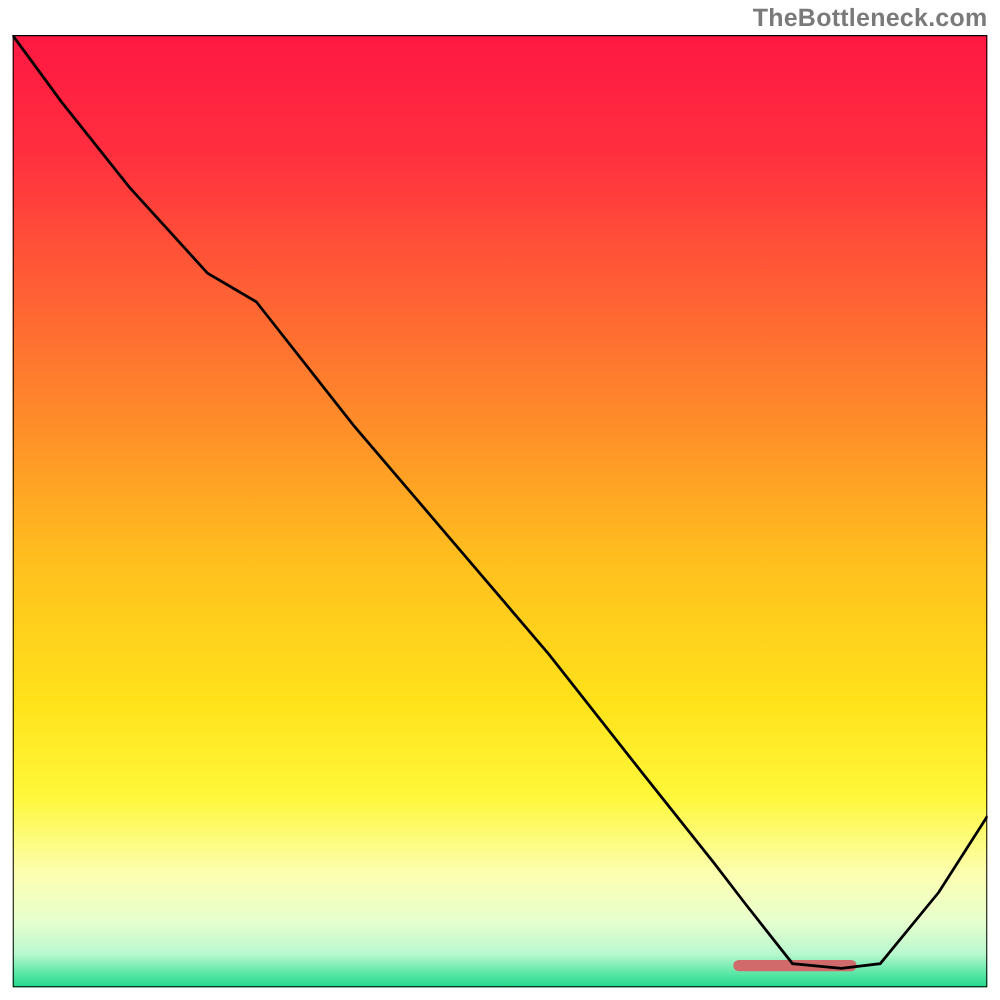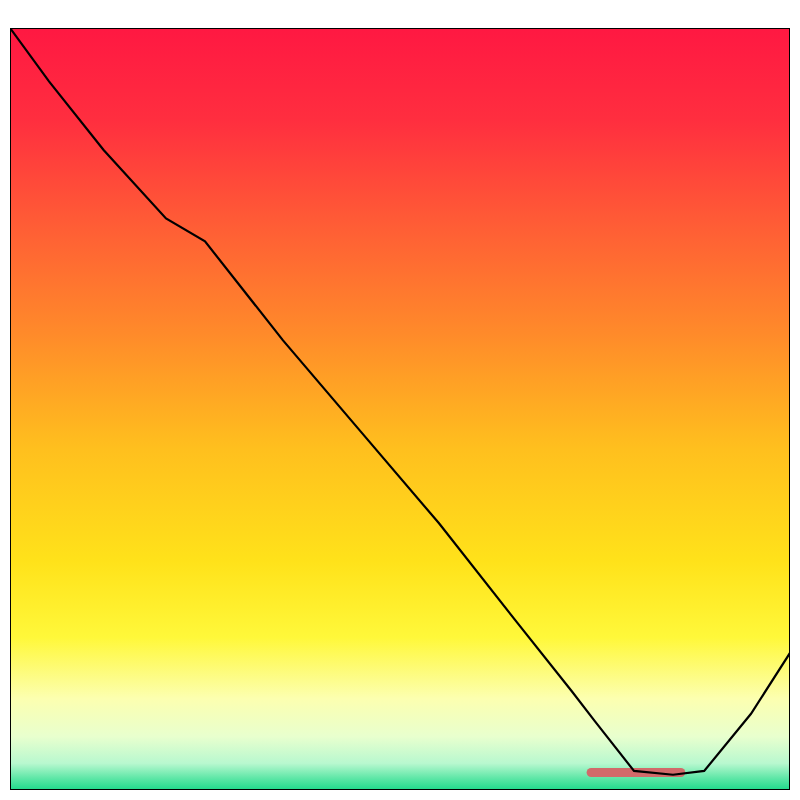--- a/index.html
+++ b/index.html
@@ -30,20 +30,21 @@
     left: 10px;
     top: 28px;
     width: 780px;
     height: 762px;
   }
 </style>
 </head>
 <body>
 
 <div class="chart-wrap">
+  <div class="attribution">TheBottleneck.com</div>
 
   <svg class="plot" viewBox="0 0 780 762" preserveAspectRatio="none">
     <defs>
       <linearGradient id="bg-grad" x1="0" y1="0" x2="0" y2="1">
           <stop offset="0%" stop-color="#ff1842"></stop>
           <stop offset="12%" stop-color="#ff2e3f"></stop>
           <stop offset="25%" stop-color="#ff5a36"></stop>
           <stop offset="40%" stop-color="#ff8a2a"></stop>
           <stop offset="55.00000000000001%" stop-color="#ffbf1e"></stop>
           <stop offset="70%" stop-color="#ffe21a"></stop>

